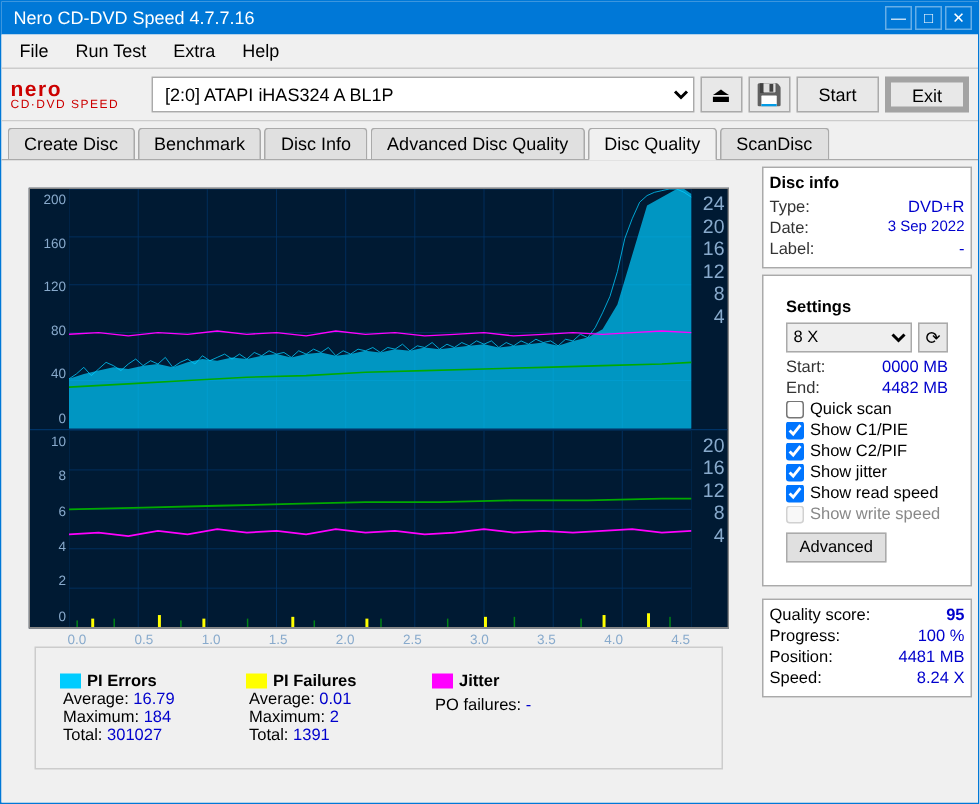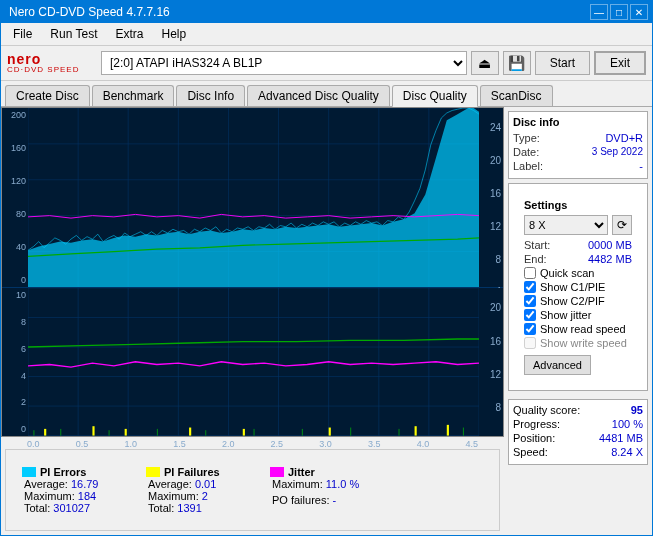--- a/index.html
+++ b/index.html
@@ -144,28 +144,27 @@
     }
     .chart-lower {
       height: 45%;
       position: relative;
       background: #001a33;
     }
 
     .chart-y-label-right {
       position: absolute;
       right: 0;
-      top: 12px;
+      top: 0;
       height: 100%;
       width: 24px;
       display: flex;
       flex-direction: column;
-      justify-content: space-between;
       color: #88aacc;
-      font-size: 10px;
+      font-size: 13px;
       padding: 2px 2px;
       align-items: flex-end;
     }
 
     .chart-y-label-left {
       position: absolute;
       left: 0;
       top: 0;
       height: 100%;
       width: 26px;
@@ -313,21 +312,21 @@
 
     .start-btn {
       background: #e8e8e8;
       border: 1px solid #aaa;
       padding: 2px 14px;
       cursor: pointer;
       font-size: 12px;
     }
     .exit-btn {
       background: #e8e8e8;
-      border: 2px solid #a3a3a3;
+      border: 4px solid #a3a3a3;
       padding: 2px 14px;
       cursor: pointer;
       font-size: 12px;
     }
 
     
     svg.chart-svg {
       position: absolute;
       top: 0; left: 26px;
       width: calc(100% - 50px);
@@ -373,21 +372,21 @@
     <div class="tab">Create Disc</div>
     <div class="tab">Benchmark</div>
     <div class="tab">Disc Info</div>
     <div class="tab">Advanced Disc Quality</div>
     <div class="tab active">Disc Quality</div>
     <div class="tab">ScanDisc</div>
   </div>
 
   <div class="main-content">
 
-    <div style="flex:1; display:flex; flex-direction:column; overflow:hidden; margin:0;">
+    <div style="flex:1; display:flex; flex-direction:column; overflow:hidden; margin:18px;">
 
       <div style="flex:1; border:1px solid #888; background:#001a33; overflow:hidden; position:relative;">
 
         <div class="chart-upper">
 
           <div class="chart-y-label-left">
             <span>200</span>
             <span>160</span>
             <span>120</span>
             <span>80</span>
@@ -550,24 +549,20 @@
             <span>Total:</span>
             <span style="color:#0000cc;">1391</span>
           </div>
         </div>
 
         <div class="legend-group">
           <div class="legend-title-row">
             <div class="legend-color-box" style="background:#ff00ff;"></div>
             <span>Jitter</span>
           </div>
-          <div class="legend-stat">
-            <span>Maximum:</span>
-            <span style="color:#0000cc;">11.0 %</span>
-          </div>
           <div class="legend-stat" style="margin-top:4px;">
             <span>PO failures:</span>
             <span style="color:#0000cc;">-</span>
           </div>
         </div>
       </div>
     </div>
 
     <div class="right-panel">
 

